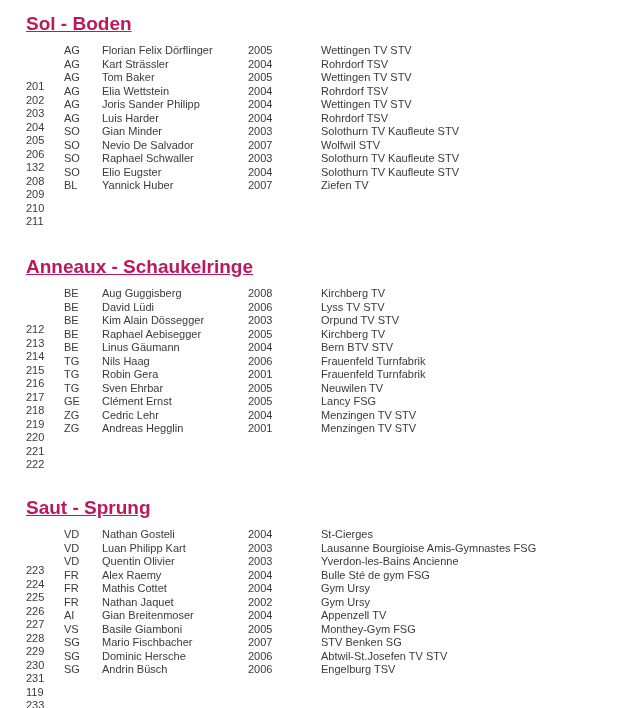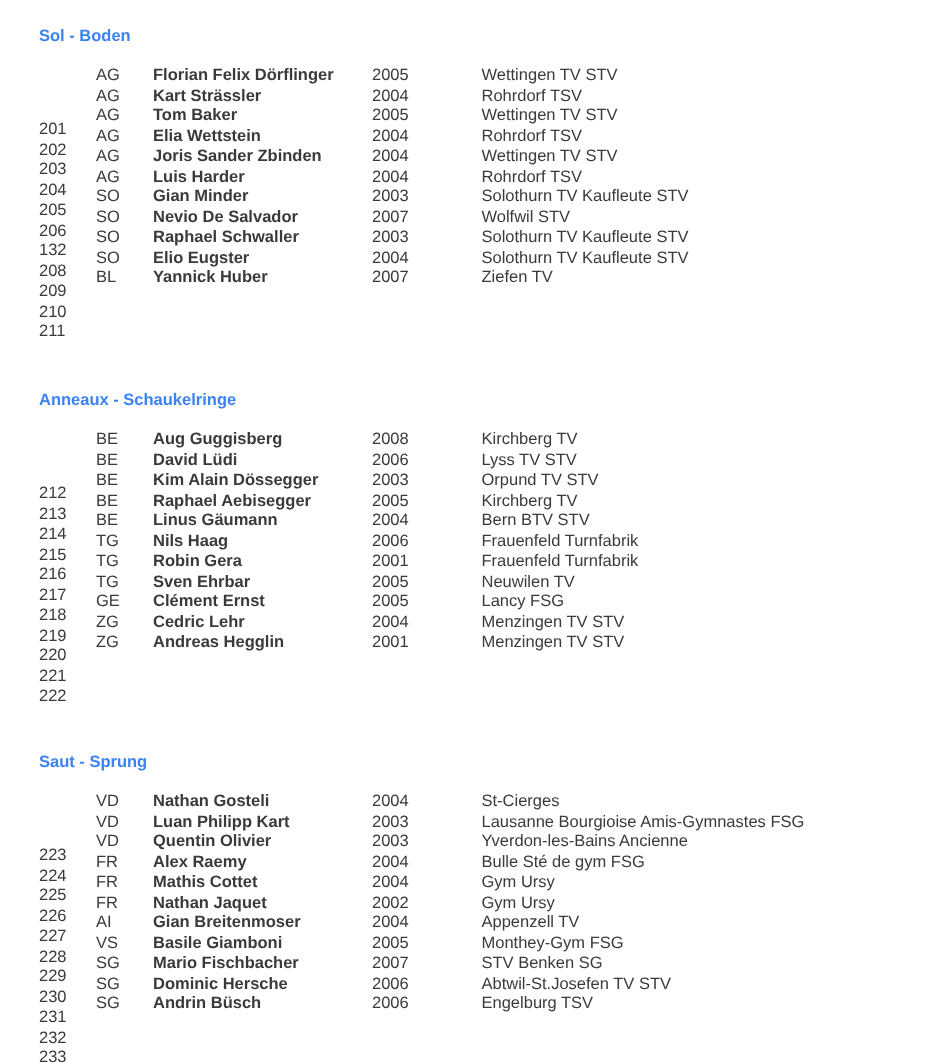--- a/index.html
+++ b/index.html
@@ -16,25 +16,26 @@
       color: #333333;
     }
     .section {
       position: absolute;
       left: 26px;
       width: 590px;
     }
     .section-title {
       font-family: "Liberation Sans", sans-serif;
       font-weight: bold;
-      font-size: 11px;
-      color: #3b82f6;
+      font-size: 19px;
+      color: #be185d;
       margin: 0;
       height: 20px;
       line-height: 20px;
+      text-decoration: underline;
     }
     .rows {
       position: absolute;
       left: 0;
       top: 30px;
       width: 590px;
     }
     .row {
       position: relative;
       height: 13.5px;
@@ -42,21 +43,21 @@
       font-size: 11px;
       color: #3a3a3a;
       white-space: nowrap;
     }
     .row span {
       position: absolute;
       top: 0;
     }
     .c-num  { left: 0; margin-top: 36px; }
     .c-can  { left: 38px; }
-    .c-name { left: 76px; font-weight: bold; }
+    .c-name { left: 76px; }
     .c-year { left: 222px; }
     .c-club { left: 295px; }
   </style>
 </head>
 <body>
 
 <div class="section" style="top:14px;">
   <h2 class="section-title">Sol - Boden</h2>
   <div class="rows">
       <div class="row">
@@ -83,21 +84,21 @@
       <div class="row">
         <span class="c-num">204</span>
         <span class="c-can">AG</span>
         <span class="c-name">Elia Wettstein</span>
         <span class="c-year">2004</span>
         <span class="c-club">Rohrdorf TSV</span>
       </div>
       <div class="row">
         <span class="c-num">205</span>
         <span class="c-can">AG</span>
-        <span class="c-name">Joris Sander Zbinden</span>
+        <span class="c-name">Joris Sander Philipp</span>
         <span class="c-year">2004</span>
         <span class="c-club">Wettingen TV STV</span>
       </div>
       <div class="row">
         <span class="c-num">206</span>
         <span class="c-can">AG</span>
         <span class="c-name">Luis Harder</span>
         <span class="c-year">2004</span>
         <span class="c-club">Rohrdorf TSV</span>
       </div>
@@ -282,21 +283,21 @@
         <span class="c-club">Monthey-Gym FSG</span>
       </div>
       <div class="row">
         <span class="c-num">231</span>
         <span class="c-can">SG</span>
         <span class="c-name">Mario Fischbacher</span>
         <span class="c-year">2007</span>
         <span class="c-club">STV Benken SG</span>
       </div>
       <div class="row">
-        <span class="c-num">232</span>
+        <span class="c-num">119</span>
         <span class="c-can">SG</span>
         <span class="c-name">Dominic Hersche</span>
         <span class="c-year">2006</span>
         <span class="c-club">Abtwil-St.Josefen TV STV</span>
       </div>
       <div class="row">
         <span class="c-num">233</span>
         <span class="c-can">SG</span>
         <span class="c-name">Andrin Büsch</span>
         <span class="c-year">2006</span>

